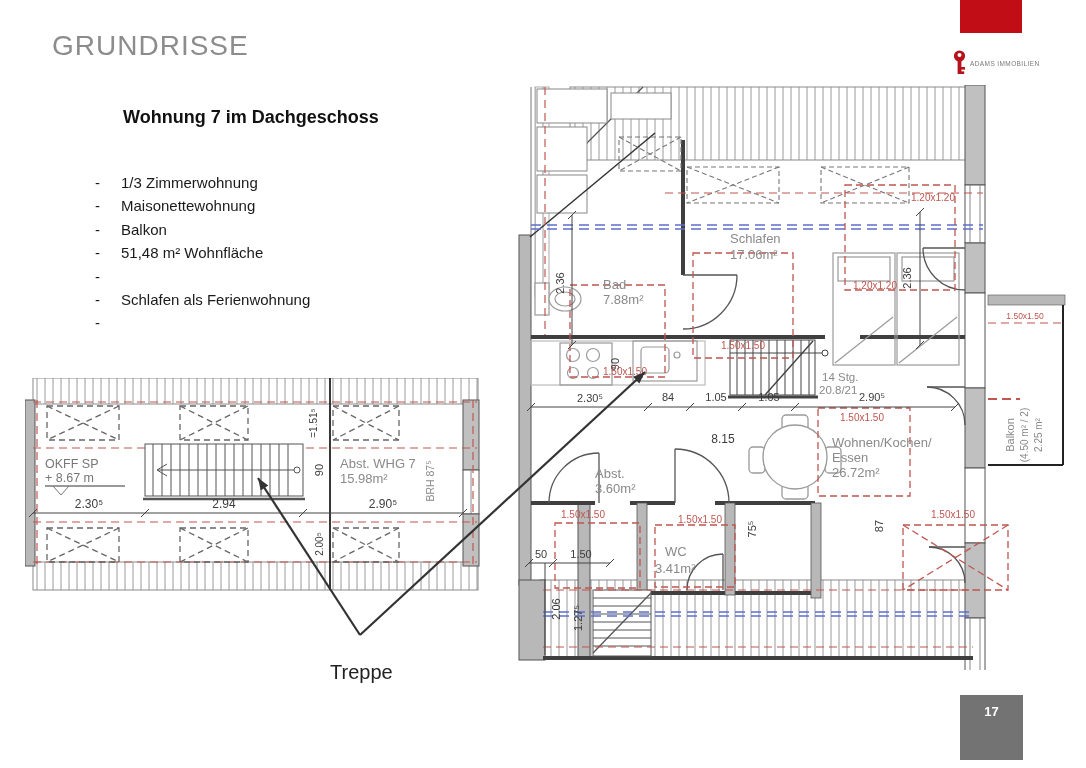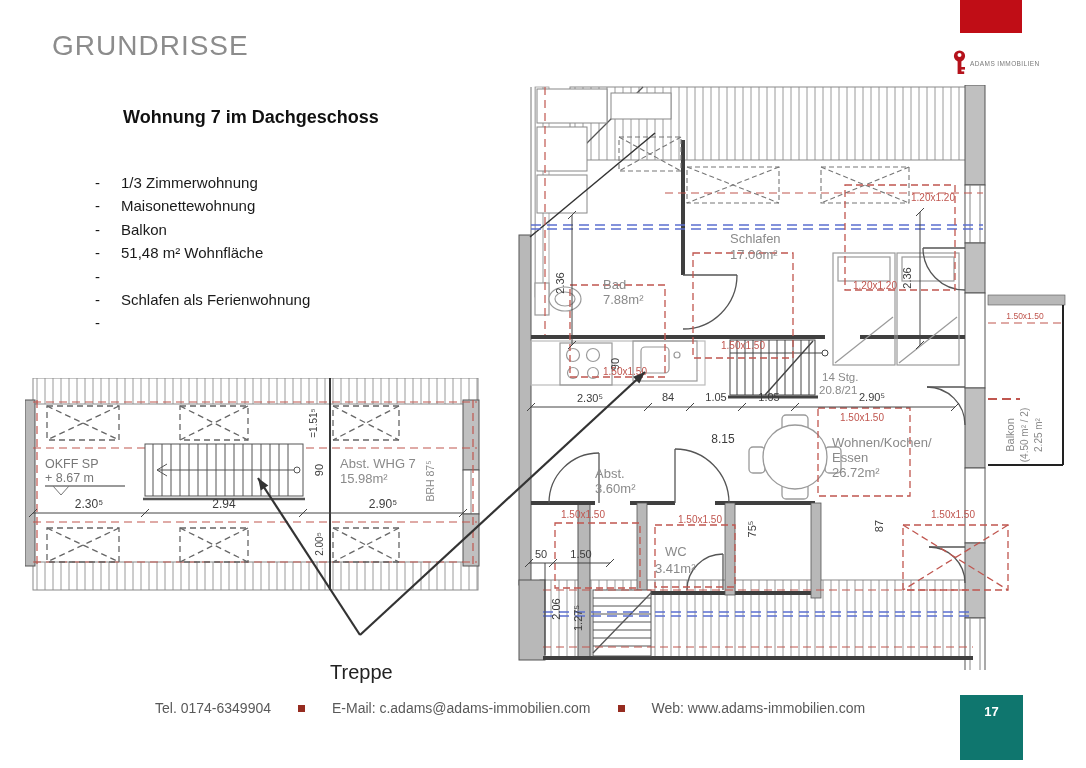--- a/index.html
+++ b/index.html
@@ -10,21 +10,21 @@
   #corner-red{left:960px;top:0;width:62px;height:33px;background:#c00d16;}
   #logo{left:953px;top:50px;display:flex;align-items:center;gap:4px;}
   #logo .lg-text{font-size:6.5px;color:#7a7a7a;letter-spacing:.4px;}
   #subtitle{left:123px;top:98px;font-size:18px;font-weight:bold;color:#111;margin-top:9px;}
   #features{left:95px;top:171px;font-size:15px;color:#1a1a1a;}
   .feat-row{display:flex;line-height:23.4px;}
   .feat-dash{width:26px;flex:0 0 26px;}
   #treppe-label{left:330px;top:641px;font-size:20px;color:#222;margin-top:20px;}
   #footer{left:155px;top:700px;width:725px;display:flex;align-items:center;font-size:14px;color:#595959;}
   .f-bullet{width:7px;height:7px;background:#962c20;margin:0 27px;flex:0 0 7px;}
-  #page-number-box{left:960px;top:695px;width:63px;height:65px;background:#0f766e;color:#fff;
+  #page-number-box{left:960px;top:695px;width:63px;height:65px;background:#737373;color:#fff;
        font-size:13px;font-weight:bold;text-align:center;padding-top:9px;box-sizing:border-box;}
   svg text{font-family:"Liberation Sans", sans-serif;}
 </style>
 </head>
 <body>
 
 <div id="page">
 
   <div id="title" class="abs">GRUNDRISSE</div>
   <div id="corner-red" class="abs"></div>
@@ -436,24 +436,17 @@
   </svg>
 
   <svg class="abs" style="left:235px;top:355px" width="430" height="310" viewBox="0 0 430 310">
     <line x1="125" y1="280" x2="23" y2="123" stroke="#333" stroke-width="2.2"></line>
     <polygon points="23,123 33.3,130.6 25.7,135.6" fill="#333"></polygon>
     <line x1="125" y1="280" x2="410" y2="17" stroke="#333" stroke-width="2.2"></line>
     <polygon points="410,17 404.3,28.4 398.1,21.8" fill="#333"></polygon>
   </svg>
   <div id="treppe-label" class="abs">Treppe</div>
 
-  <div id="footer" class="abs">
-    <span>Tel.  0174-6349904</span>
-    <span class="f-bullet"></span>
-    <span>E-Mail: c.adams@adams-immobilien.com</span>
-    <span class="f-bullet"></span>
-    <span>Web: www.adams-immobilien.com</span>
-  </div>
   <div id="page-number-box" class="abs">
     <span>17</span>
   </div>
 
 </div>
 
 </body></html>

